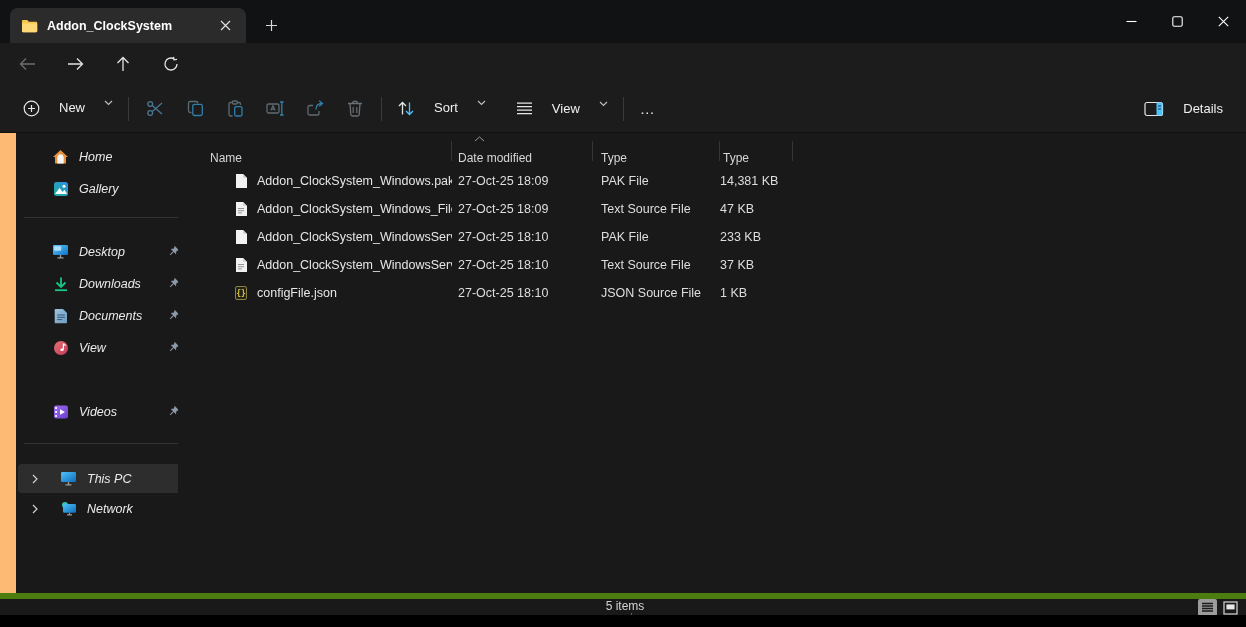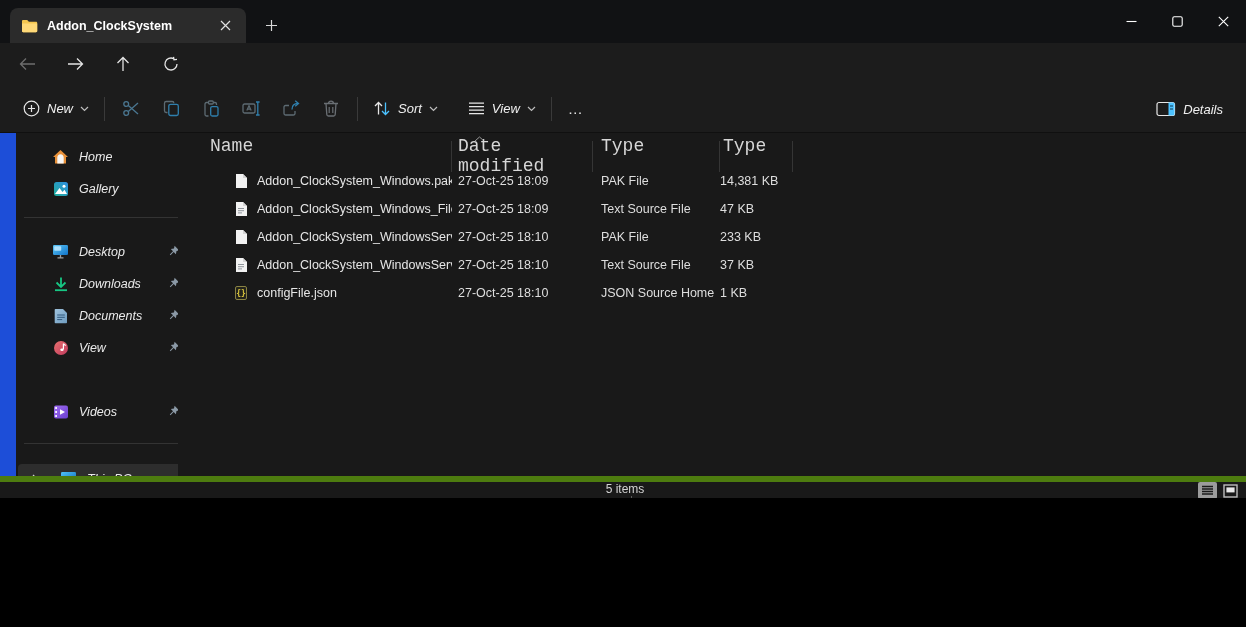--- a/index.html
+++ b/index.html
@@ -1,20 +1,20 @@
 <!DOCTYPE html>
 <html><head>
 <meta charset="utf-8">
 <style>
   * { margin:0; padding:0; box-sizing:border-box; }
   html,body { background:#000; }
   body { font-family:"Liberation Sans","DejaVu Sans",sans-serif; }
   #window {
-    position:relative; width:1246px; height:498px; overflow:hidden;
-    background:#1d4ed8; color:#e8e8e8; outline:1px solid #3a3a3a;
+    position:relative; width:1246px; height:615px; overflow:hidden;
+    background:#fdba74; color:#e8e8e8; outline:1px solid #3a3a3a;
   }
   svg { display:block; }
 
   
   .titlebar { position:absolute; left:0; top:0; width:100%; height:43px; background:#111214; }
   .tab {
     position:absolute; left:10px; top:8px; width:236px; height:35px;
     background:#2b2b2b; border-radius:8px 8px 0 0;
     display:flex; align-items:center; padding:0 8px 0 11px; gap:9px;
   }
@@ -43,21 +43,21 @@
     flex:1; background:transparent; border:none; outline:none; color:#e0e0e0;
     font-size:13px; font-family:inherit; padding:0 0 0 12px;
   }
   .searchbar input::placeholder { color:#a8a8a8; opacity:1; }
 
   
   .toolbar {
     position:absolute; left:0; top:85px; width:100%; height:48px; background:#1c1c1c;
     border-bottom:1px solid #101010; display:flex; align-items:center;
   }
-  .tbtn { display:flex; align-items:center; gap:7px; padding:6px 9px; border-radius:4px;font-style:italic; }
+  .tbtn { display:flex; align-items:flex-start; gap:19px; padding:6px 9px; border-radius:4px; }
   .tbtn-label { font-size:13px; color:#f0f0f0; }
   .ticon-btn { width:40px; height:36px; display:flex; align-items:center; justify-content:center; border-radius:4px; }
   .tdivider { width:1px; height:24px; background:#3a3a3a; margin:0 6px; }
   .toolbar-right { position:absolute; right:14px; top:0; height:48px; display:flex; align-items:center; }
   .more-dots { font-size:15px; color:#e8e8e8; letter-spacing:1px; padding:0 10px; }
 
   
   .sidebar { position:absolute; left:16px; top:133px; width:177px; bottom:22px; background:#191919; border-right:1px solid #2c2c2c;font-style:italic; }
   .side-item {
     position:absolute; left:2px; right:2px; height:29px; border-radius:4px;
@@ -67,21 +67,21 @@
   .side-item.selected { background:#2d2d2d; }
   .side-label { flex:1; white-space:nowrap; overflow:hidden; }
   .side-pin { margin-right:10px; display:flex; }
   .side-chevron { width:18px; display:flex; justify-content:center; margin-right:6px; }
   .side-divider { position:absolute; left:8px; right:10px; height:1px; background:#333333; }
   .sicon { width:17px; height:17px; display:flex; align-items:center; justify-content:center; flex:none; }
 
   
   .content { position:absolute; left:178px; top:133px; right:0; bottom:22px; background:#191919; }
   .list-header { position:relative; height:29px; margin-top:3px; display:grid; grid-template-columns:256px 141px 127px 73px; align-items:center; padding-left:18px; }
-  .hcell { font-size:18px; color:#d6d6d6; position:relative; height:100%; display:flex; align-items:flex-start;font-family:Liberation Mono, monospace; }
+  .hcell { font-size:12px; color:#d6d6d6; position:relative; height:100%; display:flex; align-items:flex-end; }
   .hcell .htext { padding-left:14px; }
   .hcell.mod .htext { padding-left:6px; }
   .hcell.type .htext { padding-left:8px; }
   .hcell.size .htext { padding-left:3px; }
   .hsep { position:absolute; right:0; top:5px; bottom:4px; width:1px; background:#353535; }
   .sort-caret { position:absolute; left:296px; top:0px; }
   .file-row {
     display:grid; grid-template-columns:256px 141px 127px 73px; align-items:center;
     height:28px; padding-left:18px; border-radius:4px;
   }
@@ -612,21 +612,21 @@
       </div>
 
       <div class="file-row">
         <span class="fcell fname-cell">
           <span class="ficon">
             <span class="json-box">{}</span>
           </span>
           <span>configFile.json</span>
         </span>
         <span class="fcell mod">27-Oct-25 18:10</span>
-        <span class="fcell type">JSON Source Home</span>
+        <span class="fcell type">JSON Source File</span>
         <span class="fcell size">1 KB</span>
       </div>
     </div>
   </div>
 
   <div class="statusbar">
     <span class="status-count">5 items</span>
     <span class="status-sep"></span>
     <span class="status-right">
       <span class="viewtoggle active">

